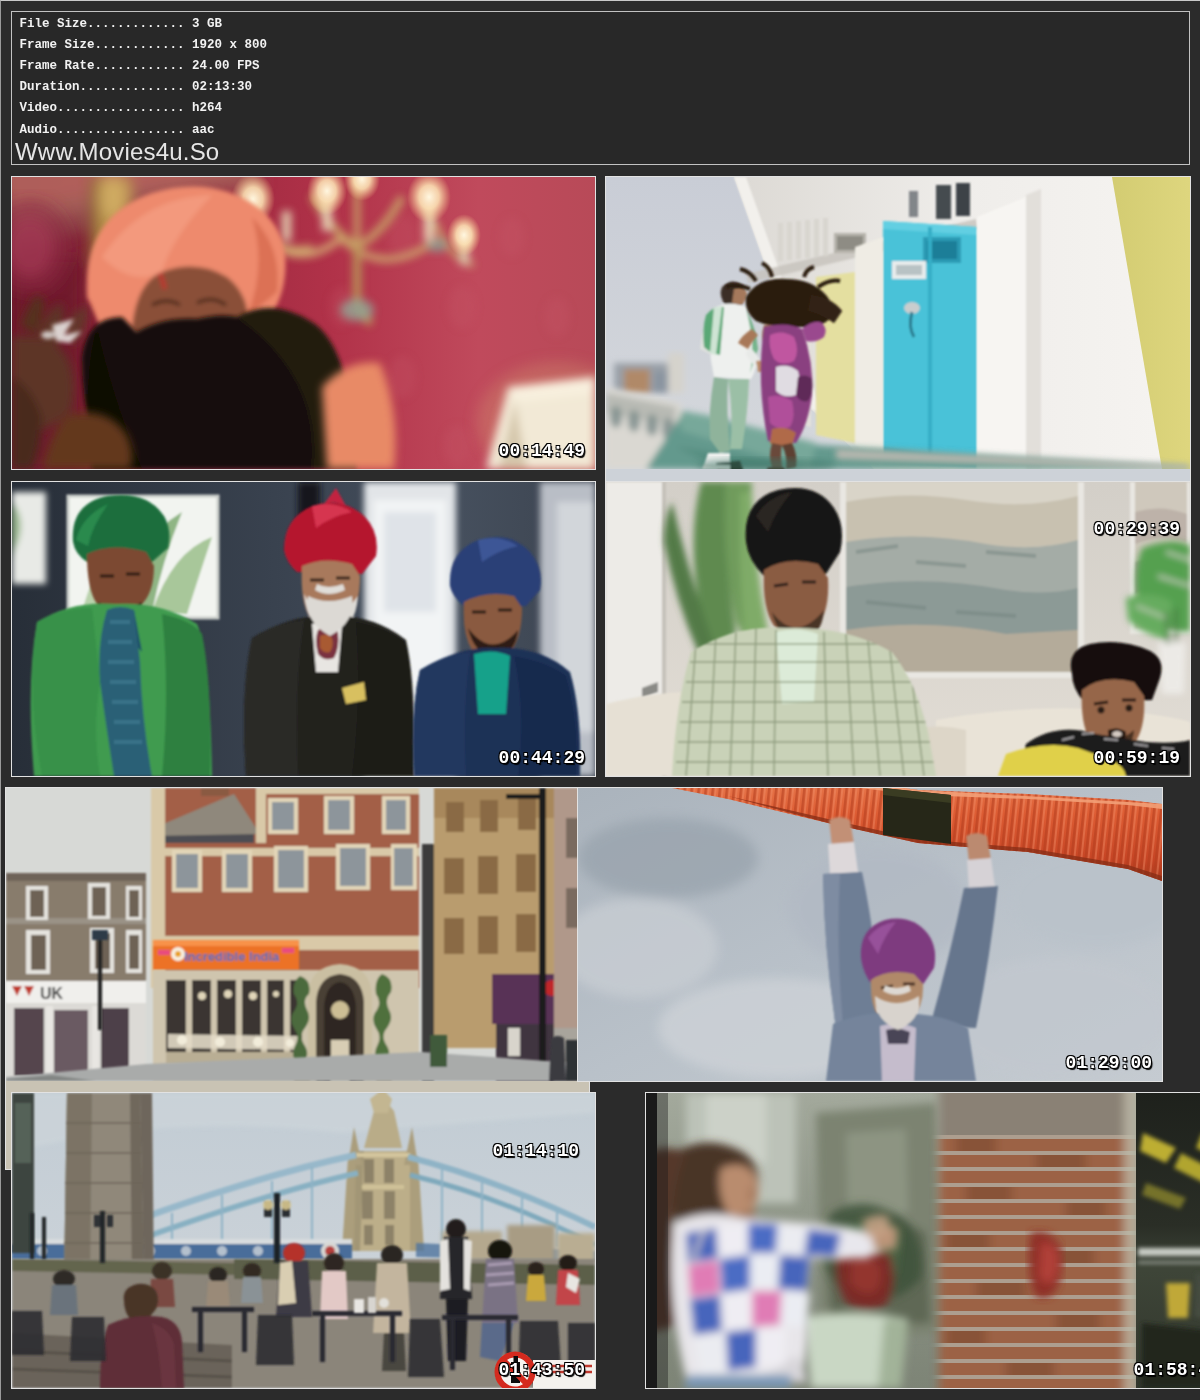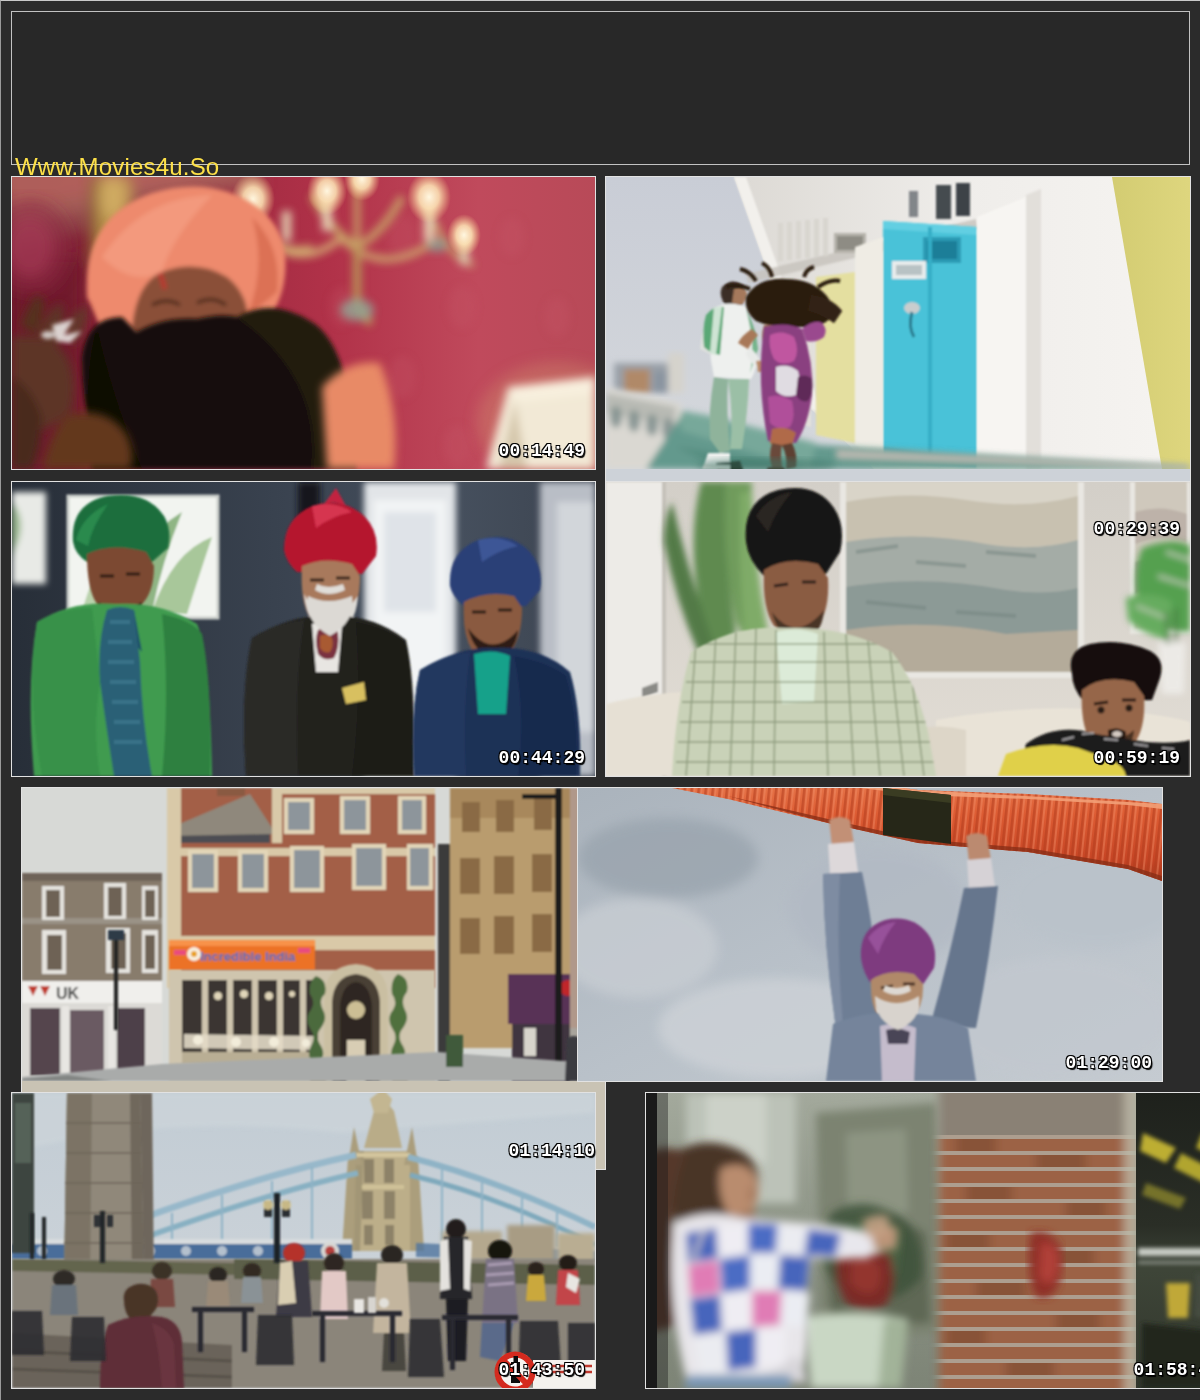--- a/index.html
+++ b/index.html
@@ -4,31 +4,37 @@
 <style>
 html,body{margin:0;padding:0;background:#2b2b2b;}
 body{width:1200px;height:1400px;position:relative;overflow:hidden;
      border-top:1px solid #c9c9c9;border-left:1px solid #9a9a9a;box-sizing:border-box;
      font-family:"Liberation Sans",sans-serif;}
 #infobox{position:absolute;left:10px;top:10px;width:1179px;height:154px;
   border:1px solid #c2c2c2;background:#282828;box-sizing:border-box;}
 #infobox pre{margin:0;position:absolute;left:7.5px;top:1.5px;
   font-family:"Liberation Mono",monospace;font-weight:bold;font-size:12.5px;
   line-height:21.2px;color:#f2f2f2;letter-spacing:0;}
-#site{position:absolute;left:3px;top:126px;font-size:24px;color:#fde047;
-  font-family:"Liberation Sans",sans-serif;letter-spacing:0.2px;margin-top:15px;}
+#site{position:absolute;left:3px;top:126px;font-size:24px;color:#e5e5e5;
+  font-family:"Liberation Sans",sans-serif;letter-spacing:0.2px;}
 .thumb{position:absolute;border:1px solid #e2e2e2;box-sizing:border-box;overflow:hidden;}
 .thumb svg{position:absolute;left:0;top:0;display:block;}
 .ts{position:absolute;right:10px;bottom:8px;z-index:9;
   font-family:"Liberation Mono",monospace;font-weight:bold;font-size:18px;color:#fff;
   text-shadow:-1px -1px 0 #000,1px -1px 0 #000,-1px 1px 0 #000,1.5px 1.5px 1px #000;}
 </style>
 </head>
 <body>
 <div id="infobox">
+<pre>File Size............. 3 GB
+Frame Size............ 1920 x 800
+Frame Rate............ 24.00 FPS
+Duration.............. 02:13:30
+Video................. h264
+Audio................. aac</pre>
 <div id="site">Www.Movies4u.So</div>
 </div>
 
 <div class="thumb" id="t1" style="left:10px;top:175px;width:585px;height:294px;background:#a12a3e;">
 <svg width="583" height="292" viewBox="0 0 583 292">
 <defs>
 <linearGradient id="t1bg" x1="0" y1="0" x2="1" y2="0">
  <stop offset="0" stop-color="#6f1e2e"></stop>
           <stop offset="0.25" stop-color="#96263c"></stop>
  <stop offset="0.55" stop-color="#b13249"></stop>
@@ -411,21 +417,21 @@
  <circle cx="495" cy="228" r="3.5" fill="#2a1a12"></circle>
         <circle cx="523" cy="226" r="3.5" fill="#2a1a12"></circle>
  <path d="M420,262 Q450,240 490,252 L540,260 Q570,262 584,258 L584,294 L412,294 Z" fill="#1c1a1b"></path>
  <path d="M432,270 L444,266 M456,258 L468,255 M498,257 L512,258 M528,262 L542,264 M556,266 L568,267 M476,252 L488,251" stroke="#c2c0c2" stroke-width="2.2" opacity="0.8"></path>
  <path d="M400,272 Q440,258 472,266 L500,276 Q518,282 520,294 L392,294 Z" fill="#e0d048"></path>
 </g>
 </svg>
 <div class="ts">00:59:19</div>
 </div>
 
-<div class="thumb" id="t5" style="left:20px;top:786px;width:585px;height:383px;background:#c9c3b4;">
+<div class="thumb" id="t5" style="left:4px;top:786px;width:585px;height:383px;background:#c9c3b4;">
 <svg width="583" height="293" viewBox="0 0 583 293">
 <defs>
 <filter id="t5b1">
           <feGaussianBlur stdDeviation="1"></feGaussianBlur>
         </filter>
 <filter id="t5b2">
           <feGaussianBlur stdDeviation="2"></feGaussianBlur>
         </filter>
 </defs>
 <rect width="583" height="293" fill="#d7d9d6"></rect>

